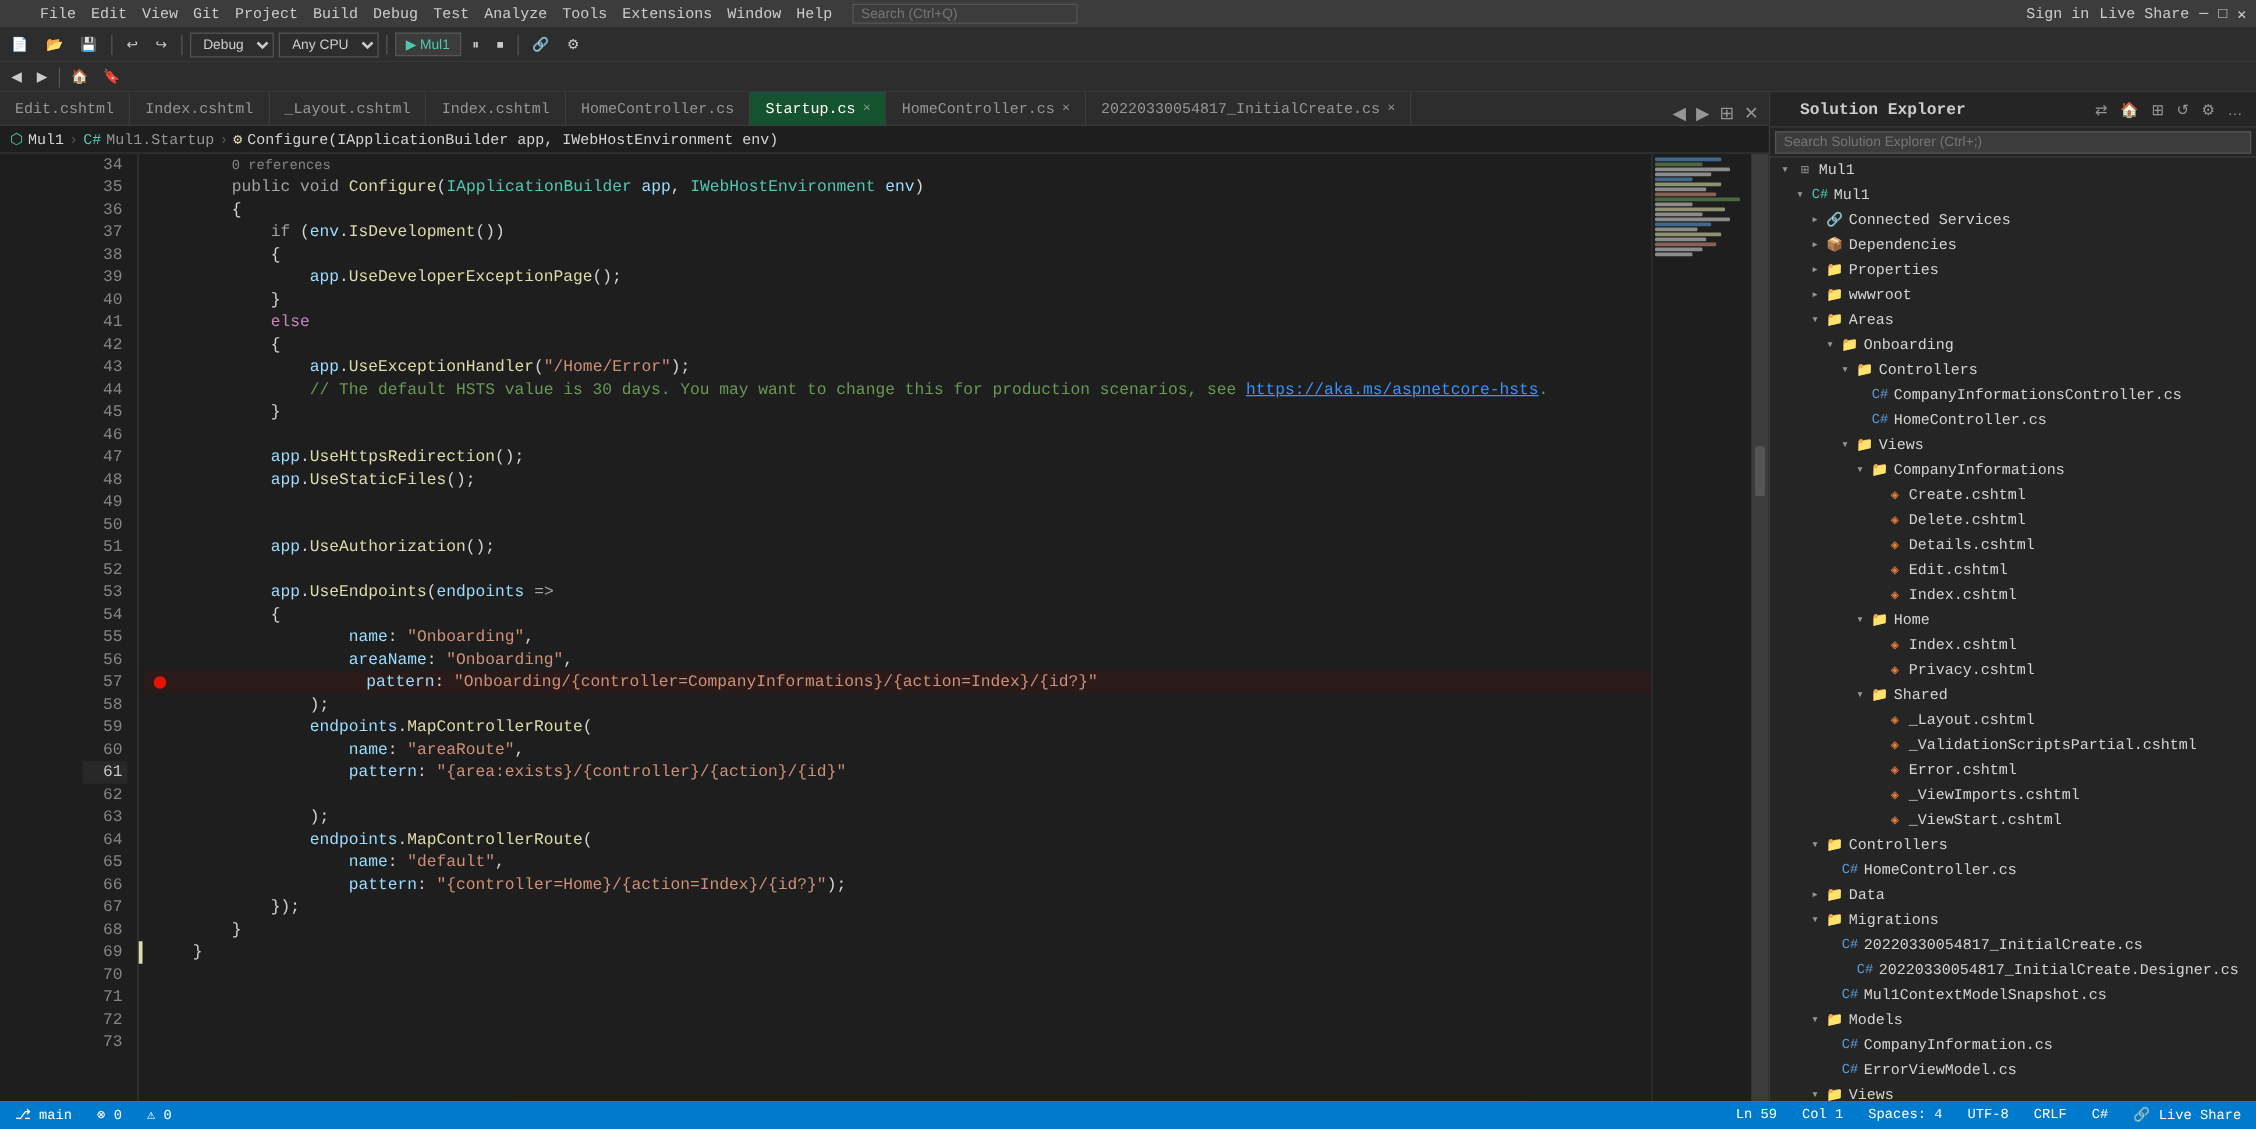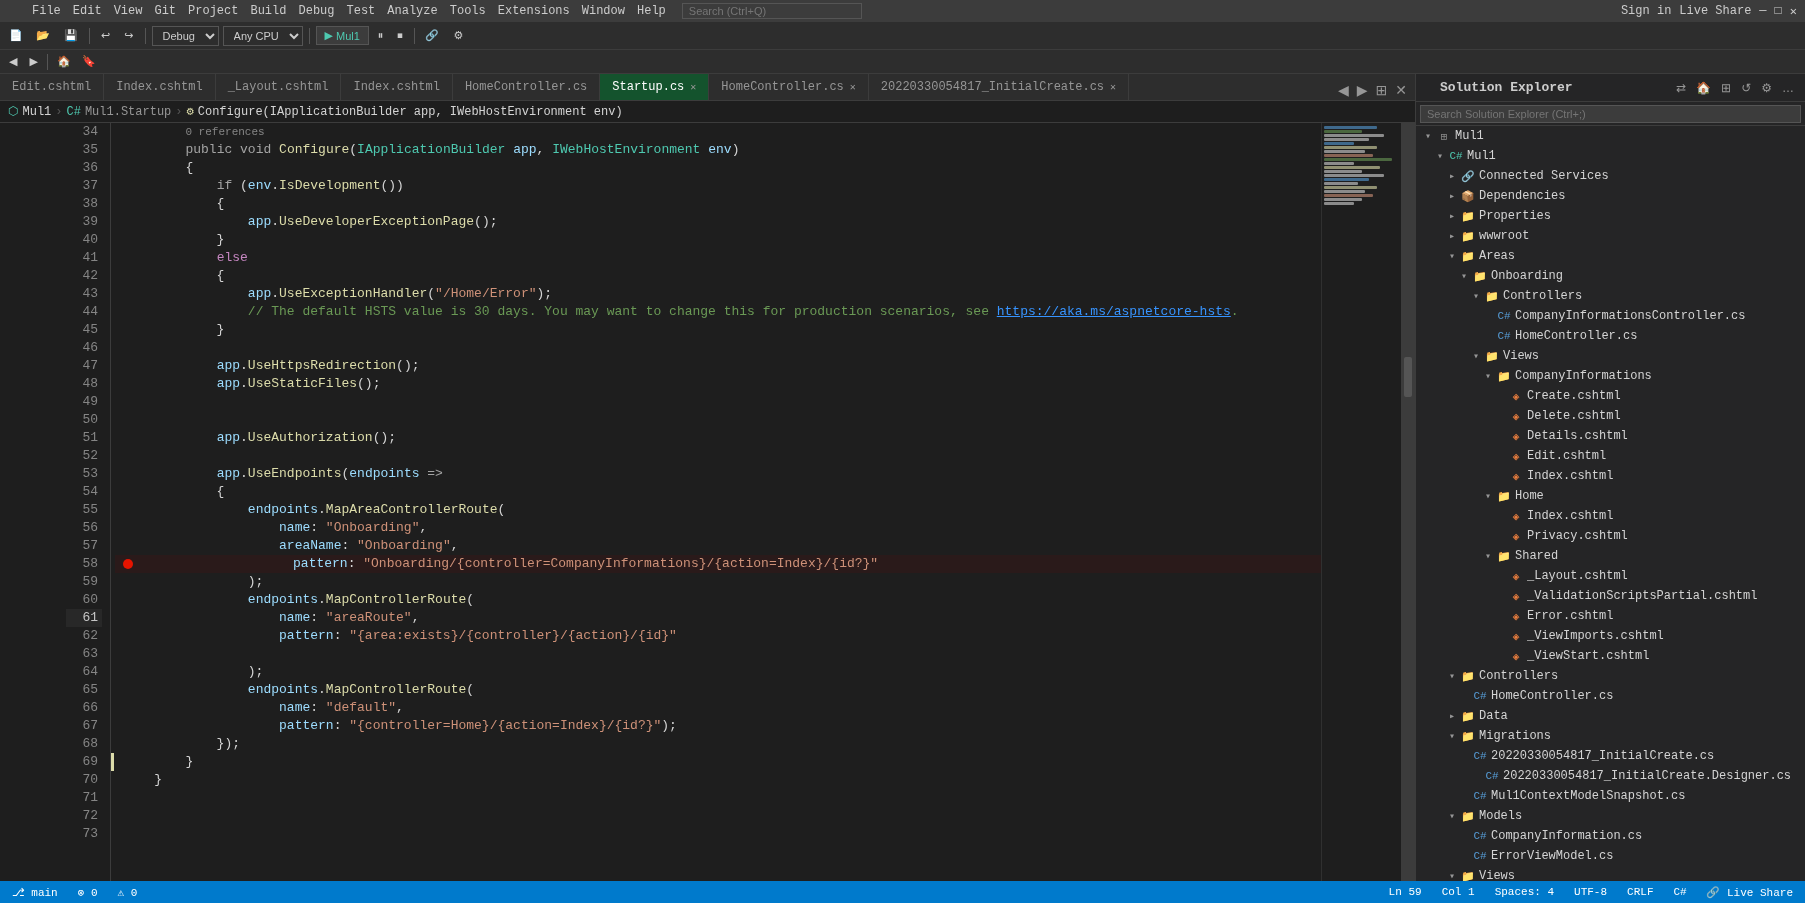--- a/index.html
+++ b/index.html
@@ -311,21 +311,20 @@
           <div class="code-line"><span>            }</span></div>
           <div class="code-line"><span></span></div>
           <div class="code-line"><span>            <span class="param">app</span>.<span class="method">UseHttpsRedirection</span>();</span></div>
           <div class="code-line"><span>            <span class="param">app</span>.<span class="method">UseStaticFiles</span>();</span></div>
           <div class="code-line"><span></span></div>
           <div class="code-line"><span></span></div>
           <div class="code-line"><span>            <span class="param">app</span>.<span class="method">UseAuthorization</span>();</span></div>
           <div class="code-line"><span></span></div>
           <div class="code-line"><span>            <span class="param">app</span>.<span class="method">UseEndpoints</span>(<span class="param">endpoints</span> <span class="kw">=&gt;</span></span></div>
           <div class="code-line"><span>            {</span></div>
-          <div class="code-line"><span>                <span class="param">endpoints</span>.<span class="method">MapAreaControllerRoute</span>(</span></div>
           <div class="code-line"><span>                    <span class="param">name</span>: <span class="str">"Onboarding"</span>,</span></div>
           <div class="code-line"><span>                    <span class="param">areaName</span>: <span class="str">"Onboarding"</span>,</span></div>
           <div class="code-line current-line breakpoint"><span style="display: inline-block; width: 10px; height: 10px; border-radius: 50%; background: rgb(229, 20, 0); margin-right: 4px; flex-shrink: 0; vertical-align: middle;"></span><span>                    <span class="param">pattern</span>: <span class="str">"Onboarding/{controller=CompanyInformations}/{action=Index}/{id?}"</span></span></div>
           <div class="code-line"><span>                );</span></div>
           <div class="code-line"><span>                <span class="param">endpoints</span>.<span class="method">MapControllerRoute</span>(</span></div>
           <div class="code-line"><span>                    <span class="param">name</span>: <span class="str">"areaRoute"</span>,</span></div>
           <div class="code-line"><span>                    <span class="param">pattern</span>: <span class="str">"{area:exists}/{controller}/{action}/{id}"</span></span></div>
           <div class="code-line"><span></span></div>
           <div class="code-line"><span>                );</span></div>
           <div class="code-line"><span>                <span class="param">endpoints</span>.<span class="method">MapControllerRoute</span>(</span></div>

